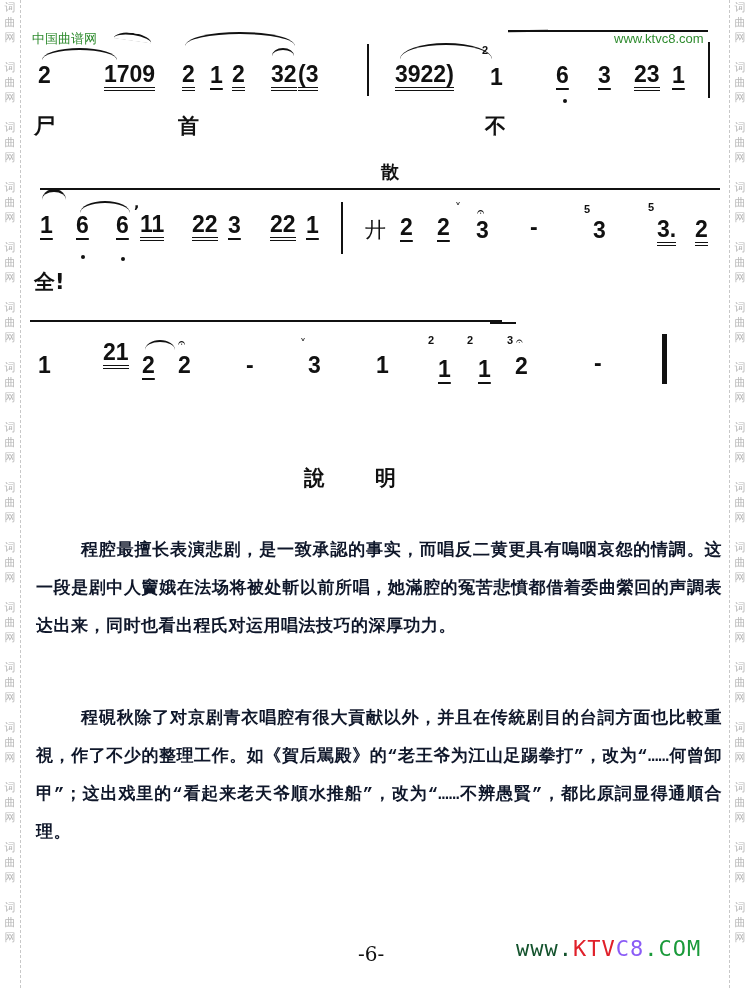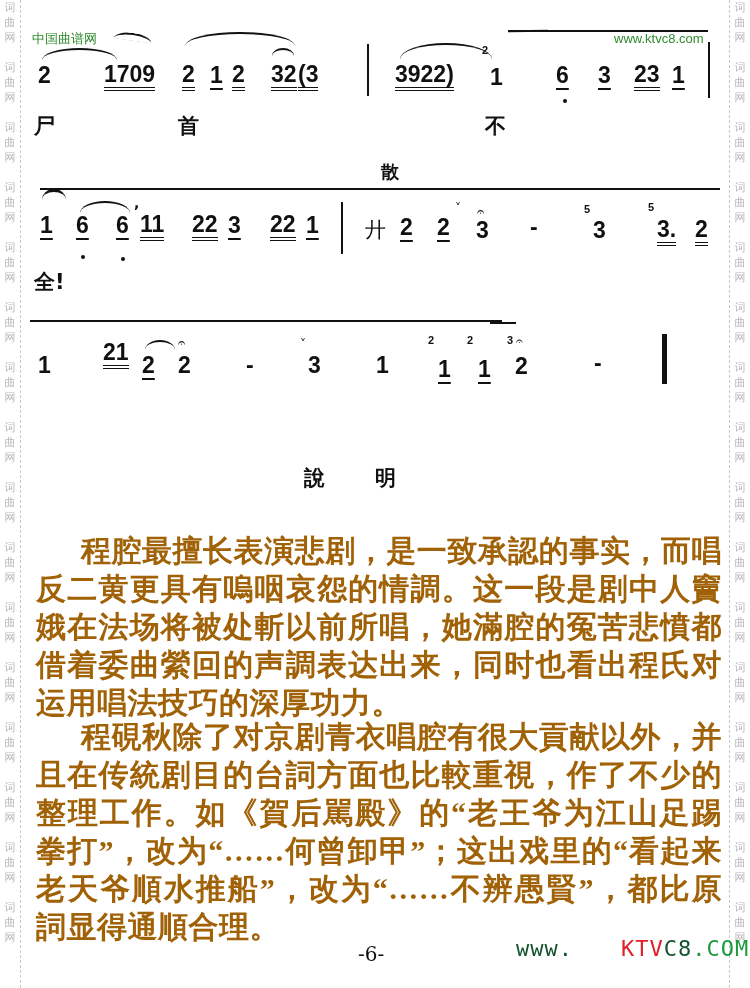--- a/index.html
+++ b/index.html
@@ -24,25 +24,25 @@
   .grace { position: absolute; font-family: "Liberation Sans", sans-serif; font-weight: bold; font-size: 11px; color: #111; }
   .mark { position: absolute; font-family: "DejaVu Sans", sans-serif; font-size: 14px; color: #111; }
   .dot { position: absolute; width: 4px; height: 4px; border-radius: 50%; background: #111; }
   .bar { position: absolute; width: 2px; background: #111; }
   .bar.thick { width: 5px; }
   .slur { position: absolute; border-top: 2px solid #111; border-radius: 50% 50% 0 0 / 100% 100% 0 0; }
   .line { position: absolute; height: 2px; background: #111; }
   .lyric { position: absolute; font-family: "DejaVu Sans", sans-serif; font-size: 21px; font-weight: bold; color: #111; }
 
   .section-title { position: absolute; top: 464px; left: 0; width: 750px; text-align: center; font-family: "DejaVu Sans", sans-serif; font-weight: bold; font-size: 21px; letter-spacing: 50px; }
-  .para { position: absolute; left: 36px; width: 686px; font-family: Liberation Serif, serif; font-weight: bold; font-size: 30px; line-height: 38px; color: #a16207; letter-spacing: 0.5px; text-align: justify; }
+  .para { position: absolute; left: 36px; width: 686px; font-family: Liberation Mono, monospace; font-weight: bold; font-size: 17px; line-height: 38px; color: #0f172a; letter-spacing: 0.5px; text-align: justify; }
   .para.indent { text-indent: 45px; }
   .page-num { position: absolute; top: 942px; left: 358px; font-family: "DejaVu Serif", serif; font-size: 20px; color: #111; }
   .logo { position: absolute; top: 936px; left: 516px; font-family: "DejaVu Sans Mono", monospace; font-size: 22px; letter-spacing: 1px; }
-  .logo .w { color: #14532d; } .logo .k { color: #e0202a; margin-left: 48px; } .logo .c { color: #14532d; } .logo .com { color: #1a9a3a; }
+  .logo .w { color: #14532d; } .logo .k { color: #e0202a; } .logo .c { color: #8b5cf6; } .logo .com { color: #1a9a3a; }
 </style>
 </head>
 <body>
 
 <div class="side-strip left" id="strip-left">
     <div class="grp">
       <span>词</span>
       <span>曲</span>
       <span>网</span>
     </div>
@@ -294,19 +294,19 @@
   <span class="note u1" style="left:478px;top:356px;">1</span>
   <span class="grace" style="left:507px;top:334px;">3</span>
   <span class="mark" style="left:516px;top:334px;font-size:12px;">𝄐</span>
   <span class="note" style="left:515px;top:353px;">2</span>
   <span class="note" style="left:594px;top:350px;">-</span>
   <div class="bar thick" style="left:662px;top:334px;height:50px;"></div>
 </div>
 
 <div class="section-title">說明</div>
 <div class="para indent" style="top:532px;">程腔最擅长表演悲剧，是一致承認的事实，而唱反二黄更具有嗚咽哀怨的情調。这一段是剧中人竇娥在法场将被处斬以前所唱，她滿腔的冤苦悲憤都借着委曲縈回的声調表达出来，同时也看出程氏对运用唱法技巧的深厚功力。</div>
-<div class="para indent" style="top:718px;">程硯秋除了对京剧青衣唱腔有很大貢献以外，并且在传統剧目的台詞方面也比較重視，作了不少的整理工作。如《賀后駡殿》的“老王爷为江山足踢拳打”，改为“……何曾卸甲”；这出戏里的“看起来老天爷順水推船”，改为“……不辨愚賢”，都比原詞显得通順合理。</div>
+<div class="para indent" style="top:700px;">程硯秋除了对京剧青衣唱腔有很大貢献以外，并且在传統剧目的台詞方面也比較重視，作了不少的整理工作。如《賀后駡殿》的“老王爷为江山足踢拳打”，改为“……何曾卸甲”；这出戏里的“看起来老天爷順水推船”，改为“……不辨愚賢”，都比原詞显得通順合理。</div>
 
 <div class="page-num">-6-</div>
 
 <div class="logo">
   <span class="w">www.</span><span class="k">KTV</span><span class="c">C8</span><span class="com">.COM</span>
 </div>
 
 </body></html>

